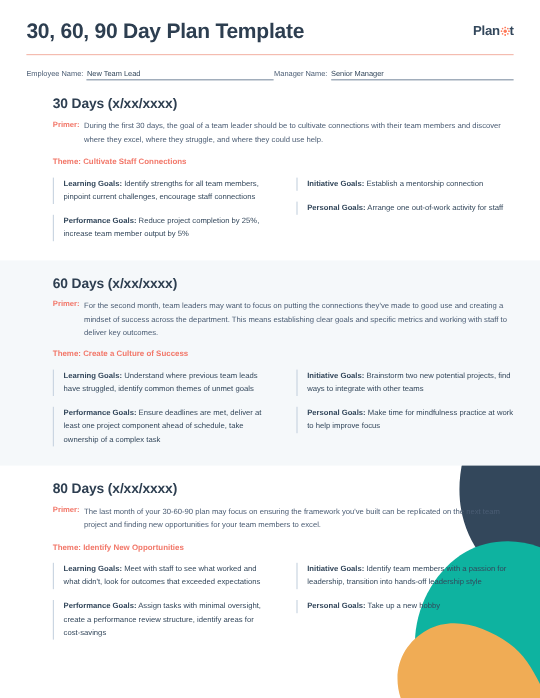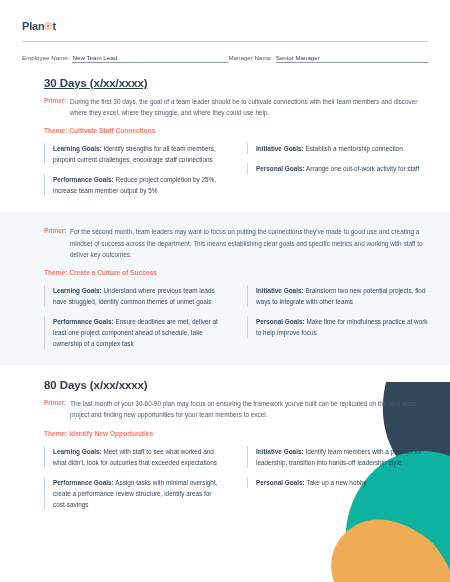--- a/index.html
+++ b/index.html
@@ -177,20 +177,21 @@
 
 <div class="page">
 
   <svg class="blobs" viewBox="0 0 160 200" preserveAspectRatio="none">
     <path id="blob-navy" d="M96 0 C88 34 96 62 112 82 C126 100 146 110 160 112 L160 0 Z" fill="#33475b"></path>
     <path id="blob-teal" d="M98 78 C74 92 58 120 56 148 C55 168 62 186 72 200 L160 200 L160 74 C138 66 116 68 98 78 Z" fill="#0eb3a0"></path>
     <path id="blob-orange" d="M44 200 C36 176 46 154 66 143 C88 131 114 140 134 154 C146 162 154 176 160 188 L160 200 Z" fill="#f0ac55"></path>
   </svg>
 
   <div class="header">
+    <div class="doc-title" style="color: rgb(45, 62, 80);">30, 60, 90 Day Plan Template</div>
     <div class="logo">
       <span>Plan</span>
       <span class="sprock">
         <svg viewBox="0 0 24 24" width="8" height="8" style="display:block">
           <circle cx="12" cy="12" r="4.2" fill="#ff7a59"></circle>
           <circle cx="12" cy="2.6" r="2.3" fill="#ff7a59"></circle>
           <circle cx="12" cy="21.4" r="2.3" fill="#ff7a59"></circle>
           <circle cx="2.6" cy="12" r="2.3" fill="#ff7a59"></circle>
           <circle cx="21.4" cy="12" r="2.3" fill="#ff7a59"></circle>
           <circle cx="5.4" cy="5.4" r="2.1" fill="#ff7a59"></circle>
@@ -210,21 +211,21 @@
       <span class="name-label">Employee Name:</span>
       <span class="name-value">New Team Lead</span>
     </div>
     <div class="name-field mgr">
       <span class="name-label">Manager Name:</span>
       <span class="name-value">Senior Manager</span>
     </div>
   </div>
 
   <div class="section">
-    <div class="section-title" style="color: rgb(45, 62, 80); text-decoration: underline;">30 Days (x/xx/xxxx)</div>
+    <div class="section-title" style="color: rgb(45, 62, 80);">30 Days (x/xx/xxxx)</div>
     <div class="primer">
       <span class="primer-label" style="color: rgb(242, 120, 106);">Primer:</span>
       <span class="primer-text">During the first 30 days, the goal of a team leader should be to cultivate connections with their team members and discover where they excel, where they struggle, and where they could use help.</span>
     </div>
     <div class="theme" style="color: rgb(242, 120, 106);">Theme: Cultivate Staff Connections</div>
     <div class="goal-cols">
       <div class="goal-col">
         <div class="goal-item">
           <b>Learning Goals:</b>
           <span>Identify strengths for all team members, pinpoint current challenges, encourage staff connections</span>
@@ -241,20 +242,21 @@
         </div>
         <div class="goal-item">
           <b>Personal Goals:</b>
           <span>Arrange one out-of-work activity for staff</span>
         </div>
       </div>
     </div>
   </div>
 
   <div class="section alt" style="background: rgb(245, 248, 250);">
+    <div class="section-title" style="color: rgb(45, 62, 80);">60 Days (x/xx/xxxx)</div>
     <div class="primer">
       <span class="primer-label" style="color: rgb(242, 120, 106);">Primer:</span>
       <span class="primer-text">For the second month, team leaders may want to focus on putting the connections they've made to good use and creating a mindset of success across the department. This means establishing clear goals and specific metrics and working with staff to deliver key outcomes.</span>
     </div>
     <div class="theme" style="color: rgb(242, 120, 106);">Theme: Create a Culture of Success</div>
     <div class="goal-cols">
       <div class="goal-col">
         <div class="goal-item">
           <b>Learning Goals:</b>
           <span>Understand where previous team leads have struggled, identify common themes of unmet goals</span>

